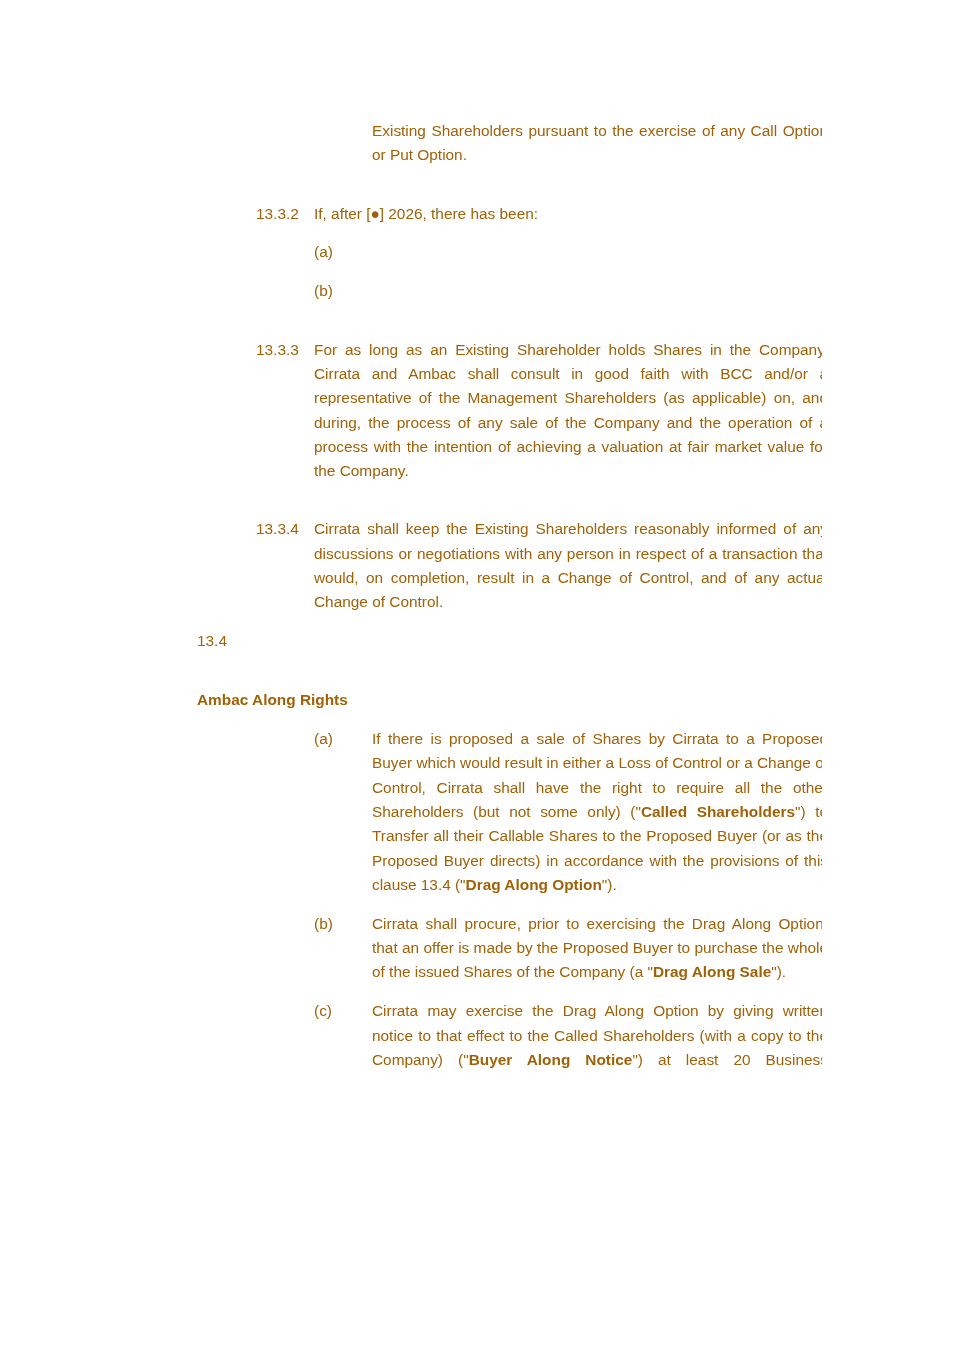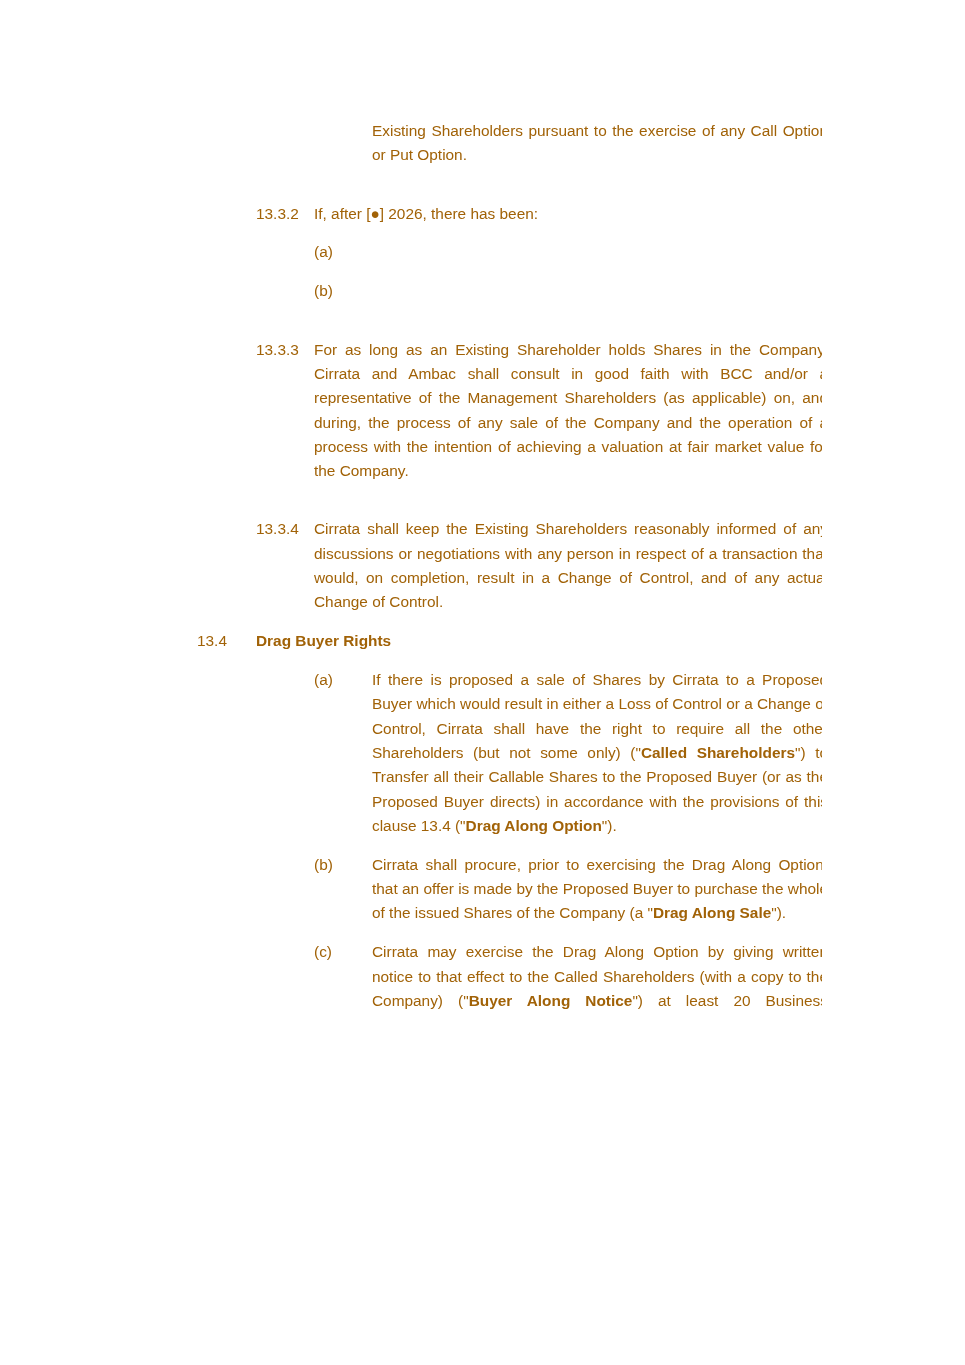--- a/index.html
+++ b/index.html
@@ -25,21 +25,21 @@
     top: 119px;
     width: 631px;
   }
   .block {
     display: flex;
     align-items: flex-start;
     margin: 0 0 14.6px 0;
   }
   .block:last-child { margin-bottom: 0; }
   
-  .lv2  { margin-left: 0; }
+  .lv2  { margin-left: 0; flex-direction: column; }
   .lv2 > .num { width: 59px; flex: 0 0 59px; }
   .lv3  { margin-left: 59px; margin-top: 34px; }
   .lv3 > .num { width: 58px; flex: 0 0 58px; }
   .lv4  { margin-left: 117px; }
   .lv4 > .num { width: 58px; flex: 0 0 58px; }
   .cont3 { margin-left: 117px; }
   .cont4 { margin-left: 175px; }
   .num {
     white-space: nowrap;
   }
@@ -72,21 +72,21 @@
       <div class="block lv3">
         <span class="num">13.3.3</span>
         <div class="txt"><span>For as long as an Existing Shareholder holds Shares in the Company, Cirrata and Ambac shall consult in good faith with BCC and/or a representative of the Management Shareholders (as applicable) on, and during, the process of any sale of the Company and the operation of a process with the intention of achieving a valuation at fair market value for the Company.</span></div>
       </div>
       <div class="block lv3">
         <span class="num">13.3.4</span>
         <div class="txt"><span>Cirrata shall keep the Existing Shareholders reasonably informed of any discussions or negotiations with any person in respect of a transaction that would, on completion, result in a Change of Control, and of any actual Change of Control.</span></div>
       </div>
       <div class="block lv2">
         <span class="num">13.4</span>
-        <div class="txt"><span class="bold">Drag Buyer Rights</span></div>
+        <div class="txt"><span class="bold">Ambac Along Rights</span></div>
       </div>
       <div class="block lv4">
         <span class="num">(a)</span>
         <div class="txt"><span>If there is proposed a sale of Shares by Cirrata to a Proposed Buyer which would result in either a Loss of Control or a Change of Control, Cirrata shall have the right to require all the other Shareholders (but not some only) ("</span><span class="bold">Called Shareholders</span><span>") to Transfer all their Callable Shares to the Proposed Buyer (or as the Proposed Buyer directs) in accordance with the provisions of this clause 13.4 ("</span><span class="bold">Drag Along Option</span><span>").</span></div>
       </div>
       <div class="block lv4">
         <span class="num">(b)</span>
         <div class="txt"><span>Cirrata shall procure, prior to exercising the Drag Along Option, that an offer is made by the Proposed Buyer to purchase the whole of the issued Shares of the Company (a "</span><span class="bold">Drag Along Sale</span><span>").</span></div>
       </div>
       <div class="block lv4 cut">

